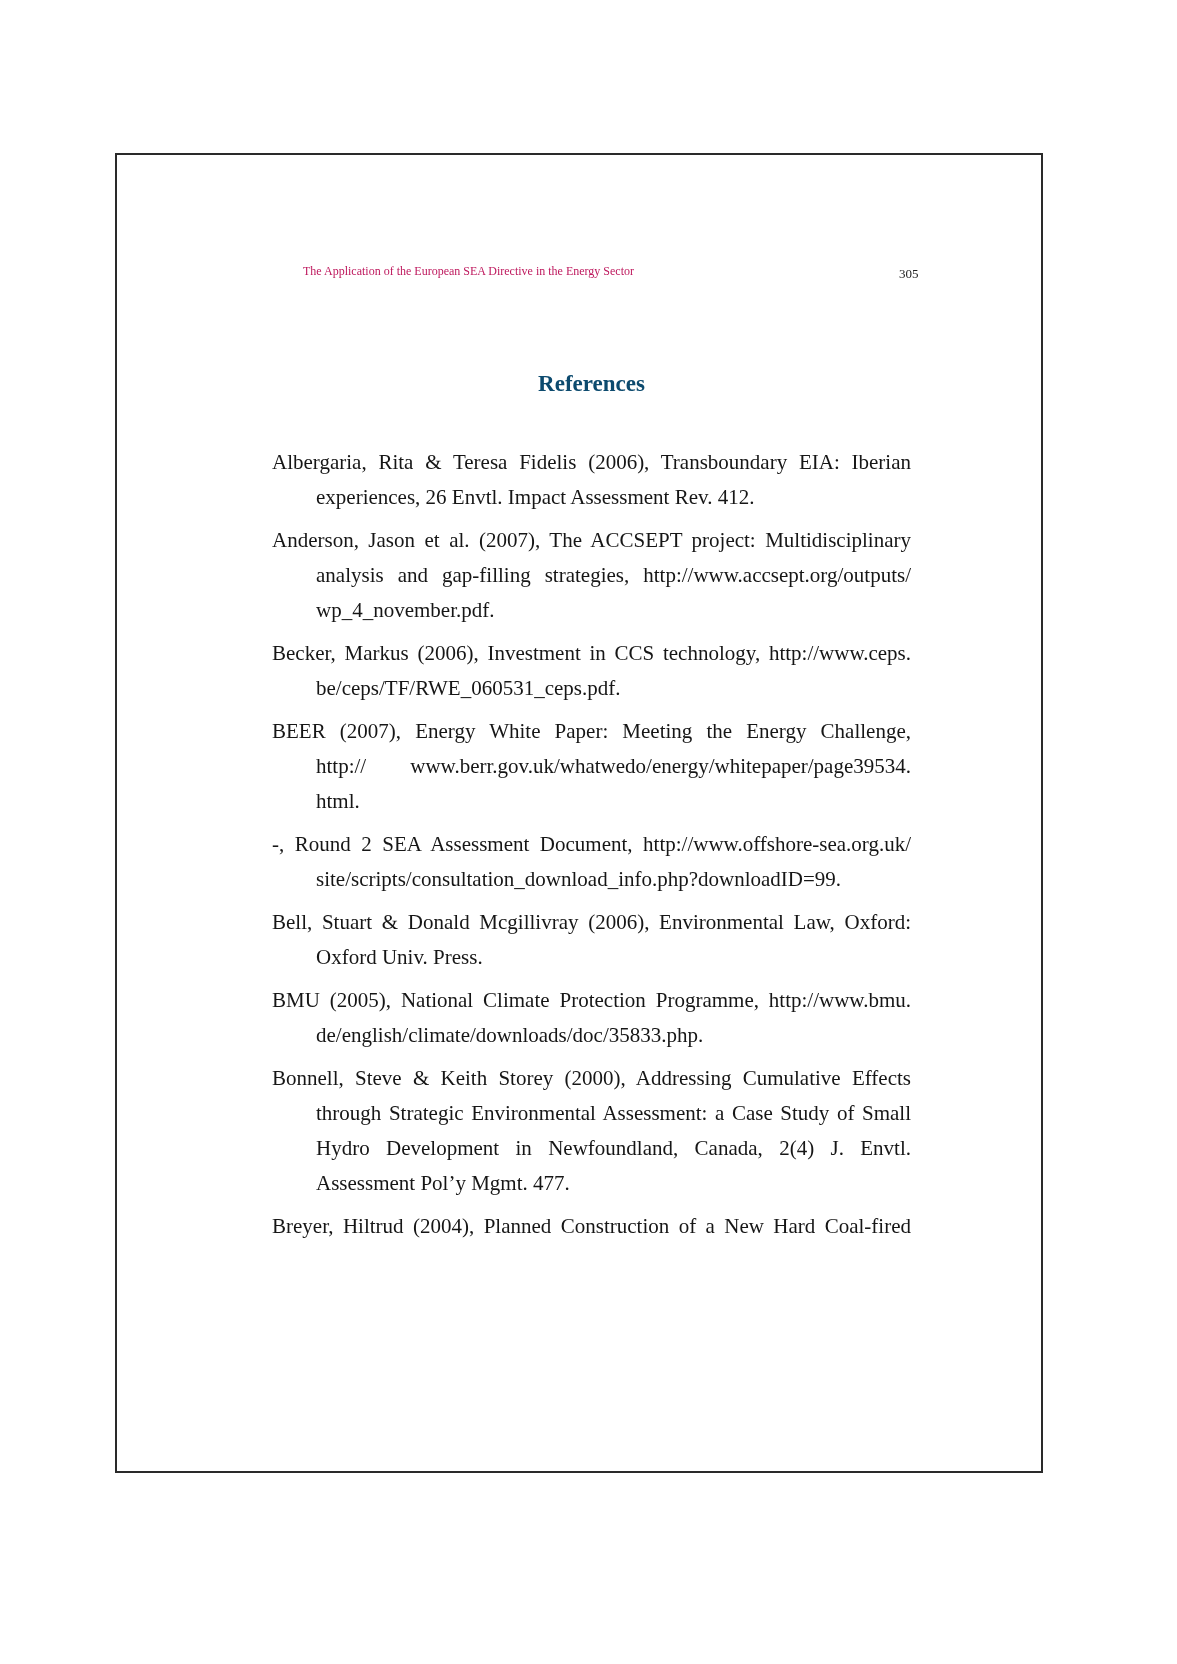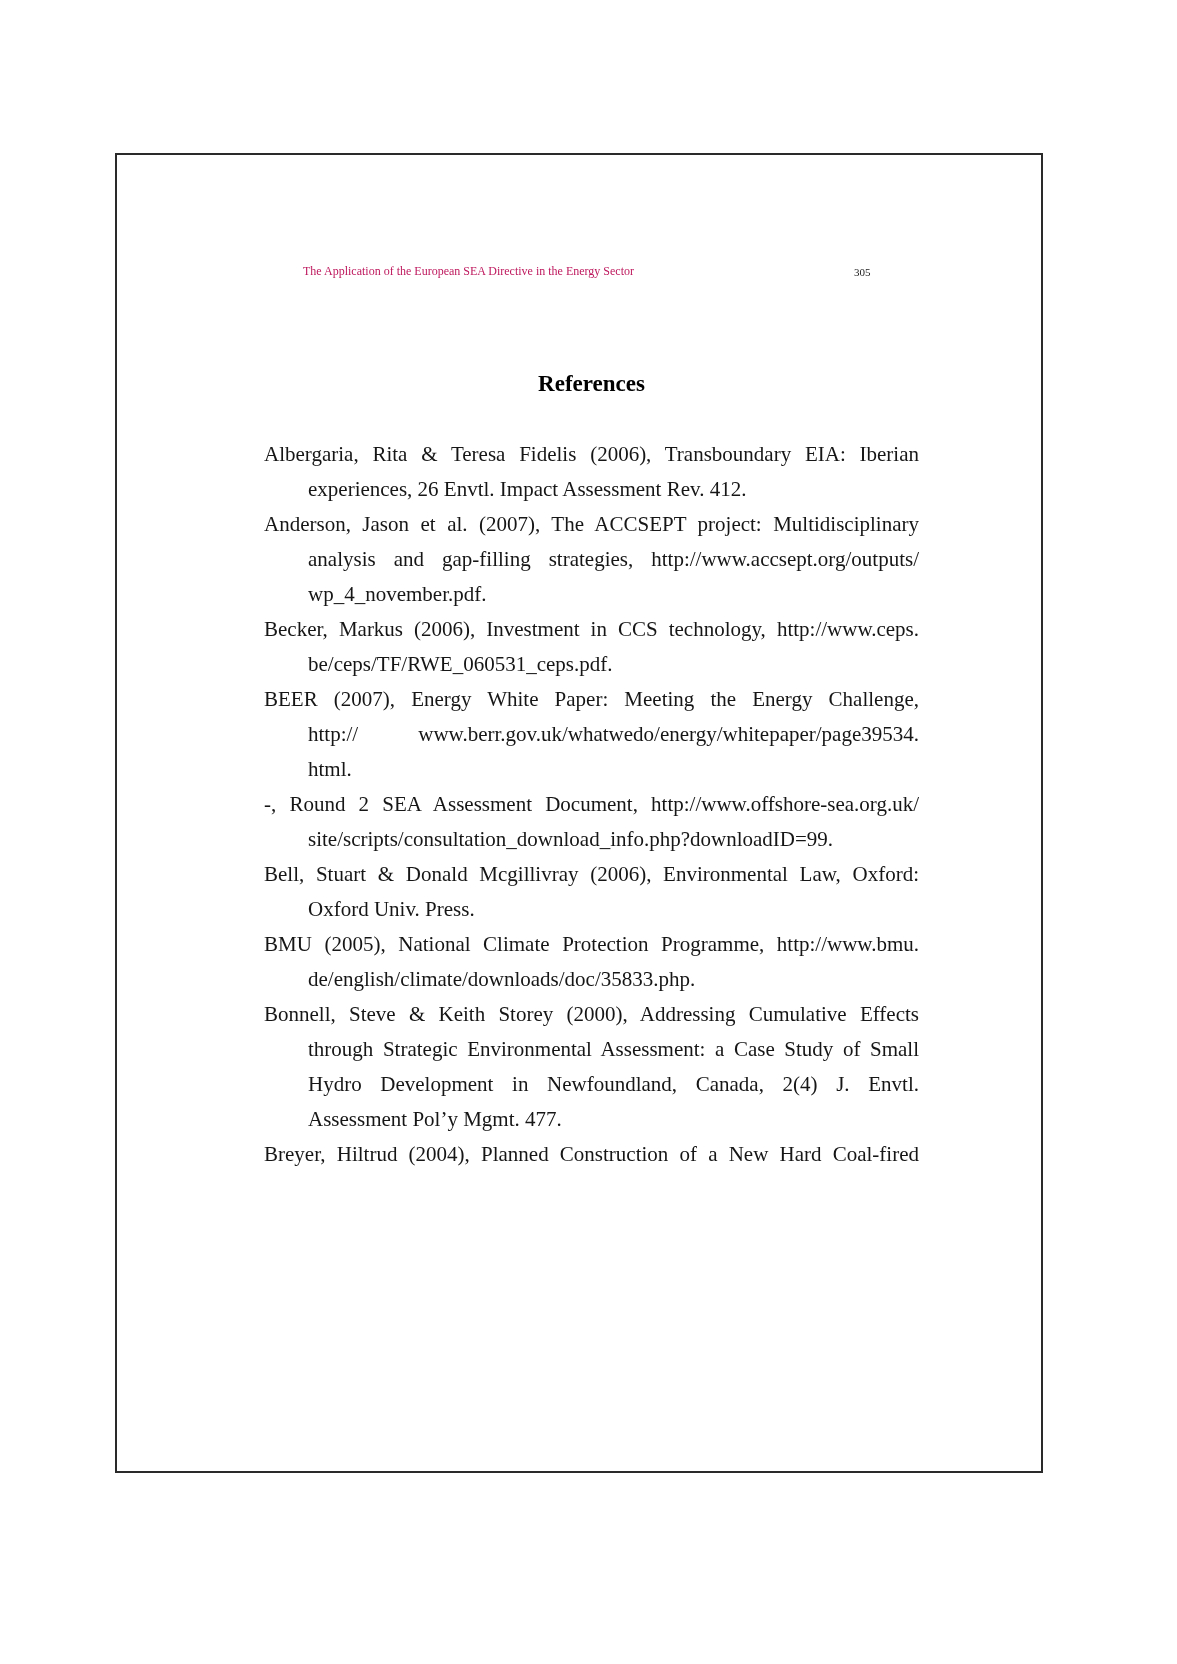--- a/index.html
+++ b/index.html
@@ -14,46 +14,46 @@
   .running-head {
     position: absolute;
     left: 264px; top: 264px;
     font-family: "Liberation Serif", serif;
     font-size: 12px;
     color: #be185d;
     margin-left: 39px;
   }
   .page-number {
     position: absolute;
-    left: 854px; top: 266px;
+    left: 899px; top: 266px;
     font-family: "Liberation Serif", serif;
-    font-size: 11px;
+    font-size: 13px;
     color: #222;
   }
   .section-title {
     position: absolute;
     left: 264px; width: 655px; top: 371px;
     text-align: center;
     font-family: "Liberation Serif", serif;
     font-weight: bold;
     font-size: 23px;
-    color: #000000;
+    color: #0c4a6e;
   }
   .refs {
     position: absolute;
     left: 264px; top: 437px;
     width: 655px;
     font-family: "Liberation Serif", serif;
     font-size: 21px;
     line-height: 35px;
     color: #161616;
   }
   .ref {
     display: block;
-    margin: 0;
+    margin: 8px;
   }
   .ref-line {
     display: block;
     white-space: nowrap;
     text-align: justify;
     text-align-last: justify;
   }
   .ref-line.last { text-align-last: left; }
   .ref-line.indent { padding-left: 44px; }
 </style>

